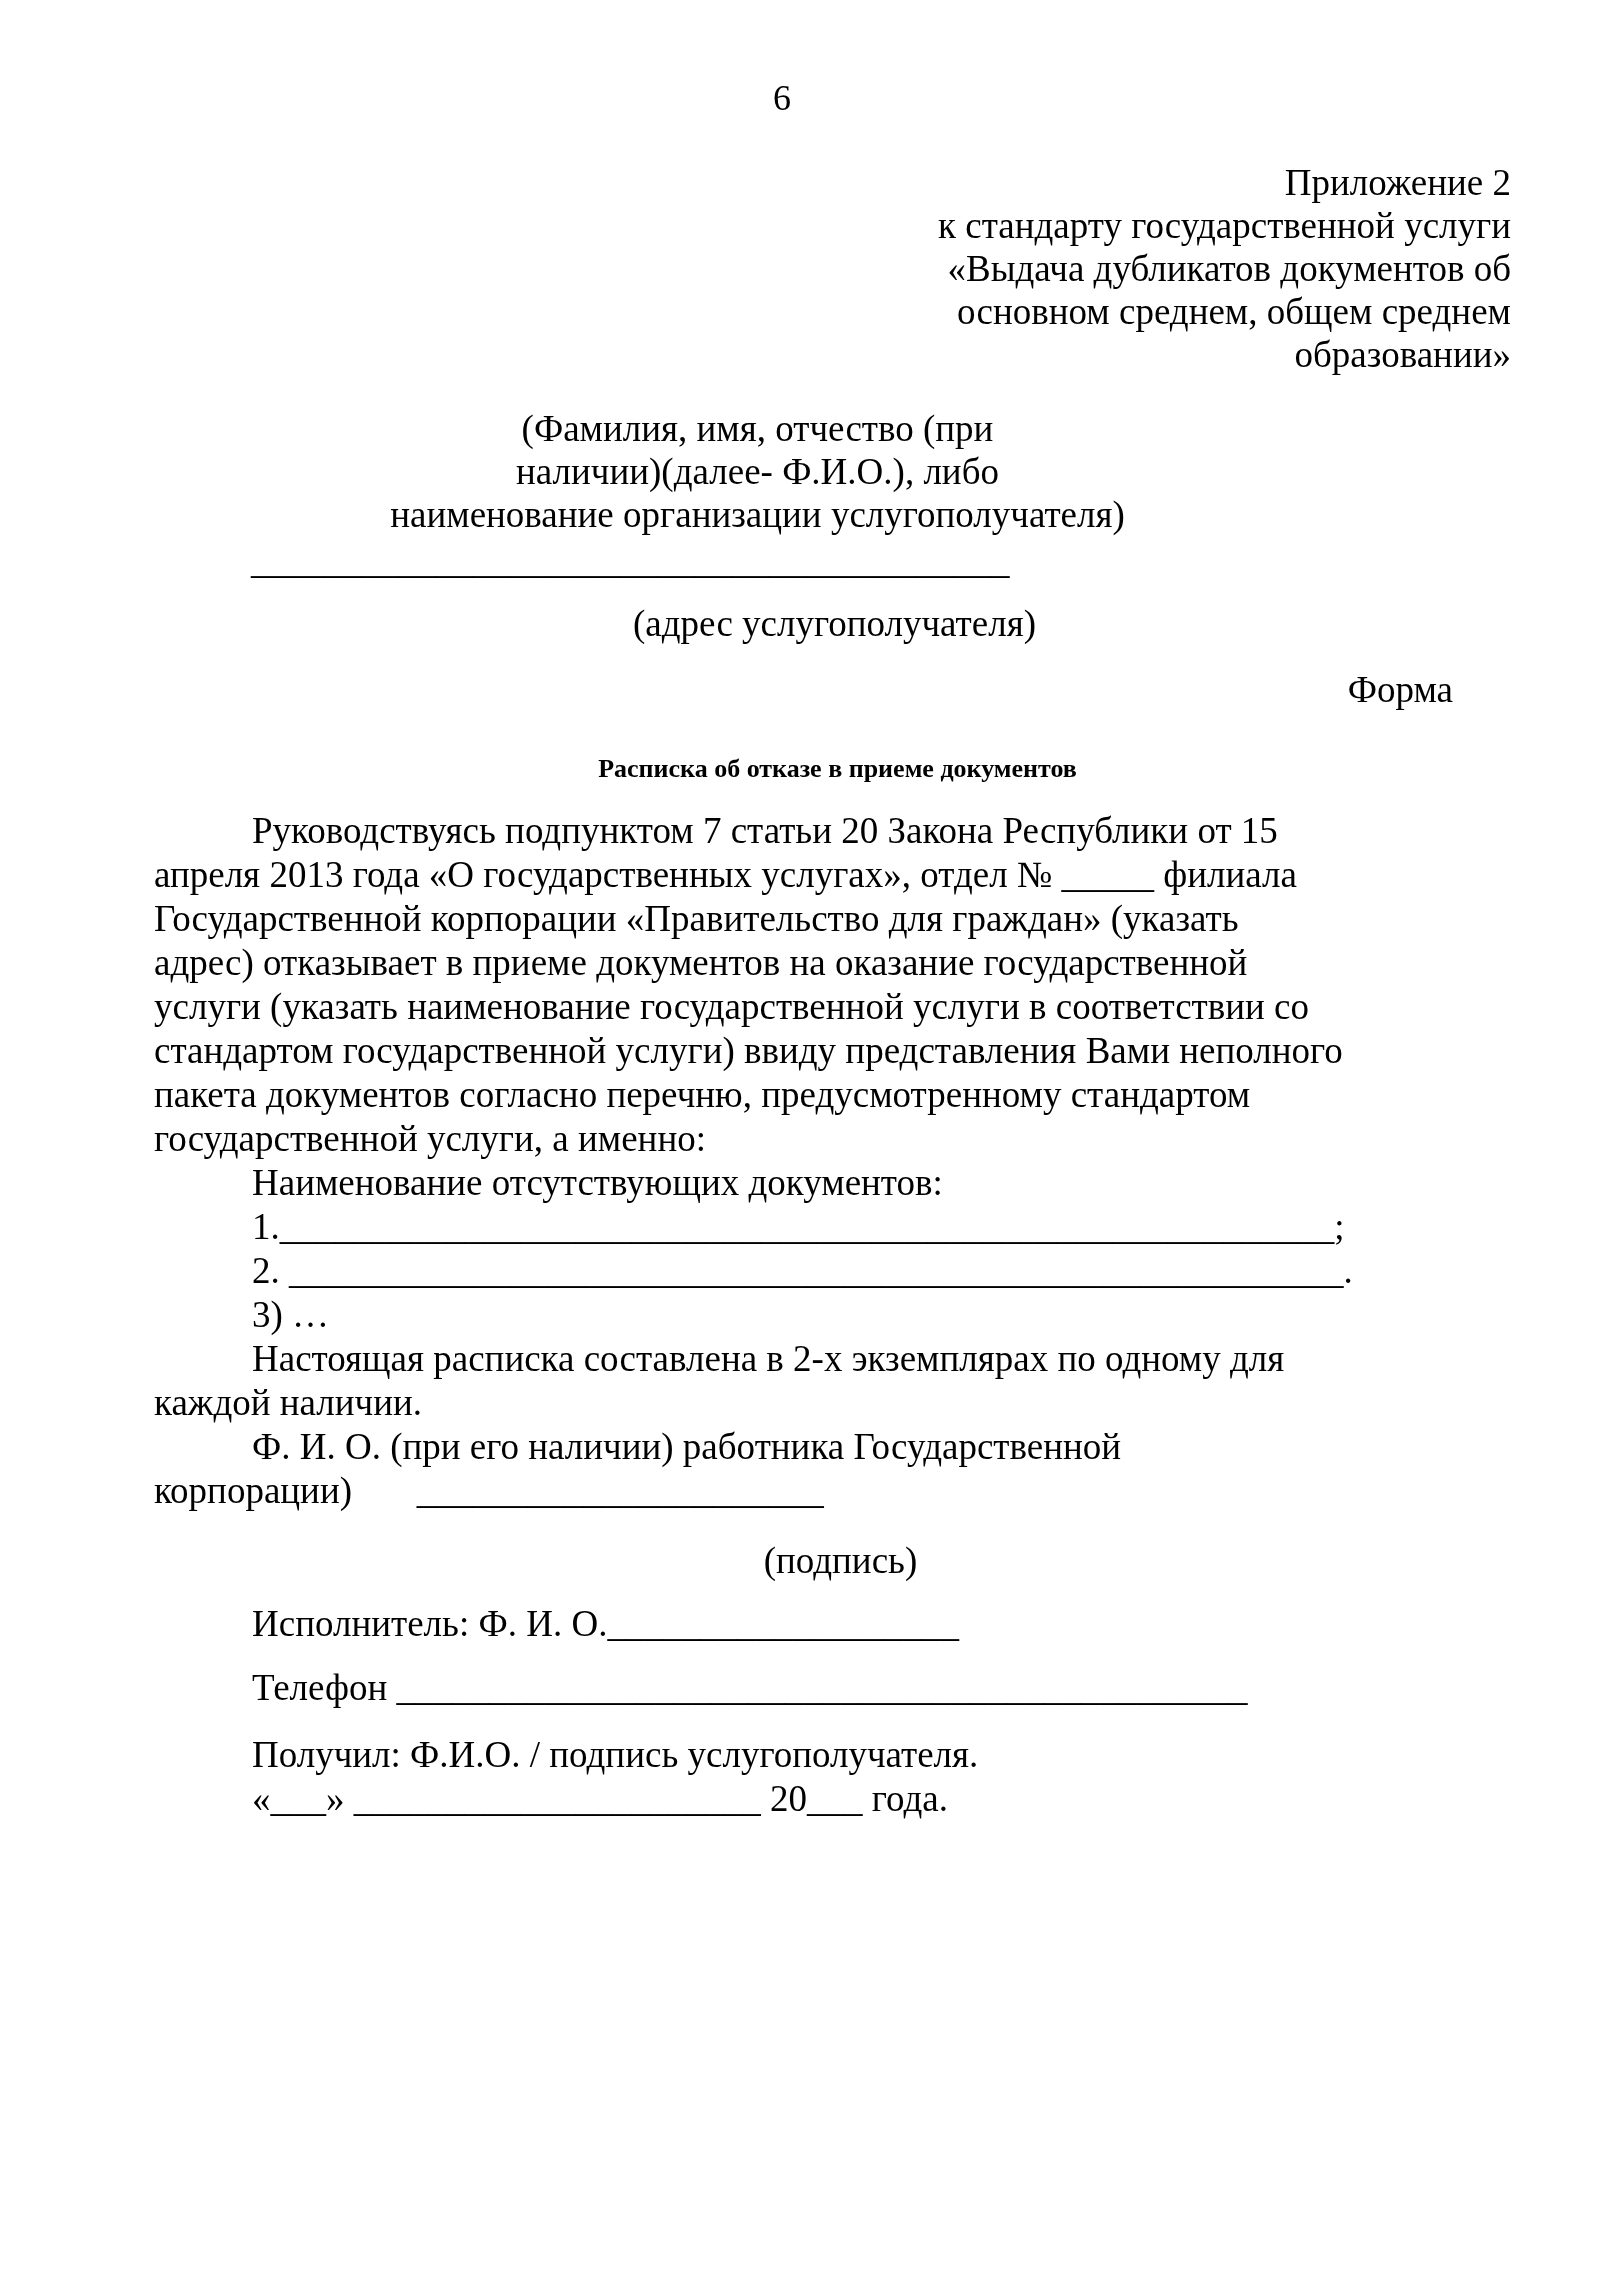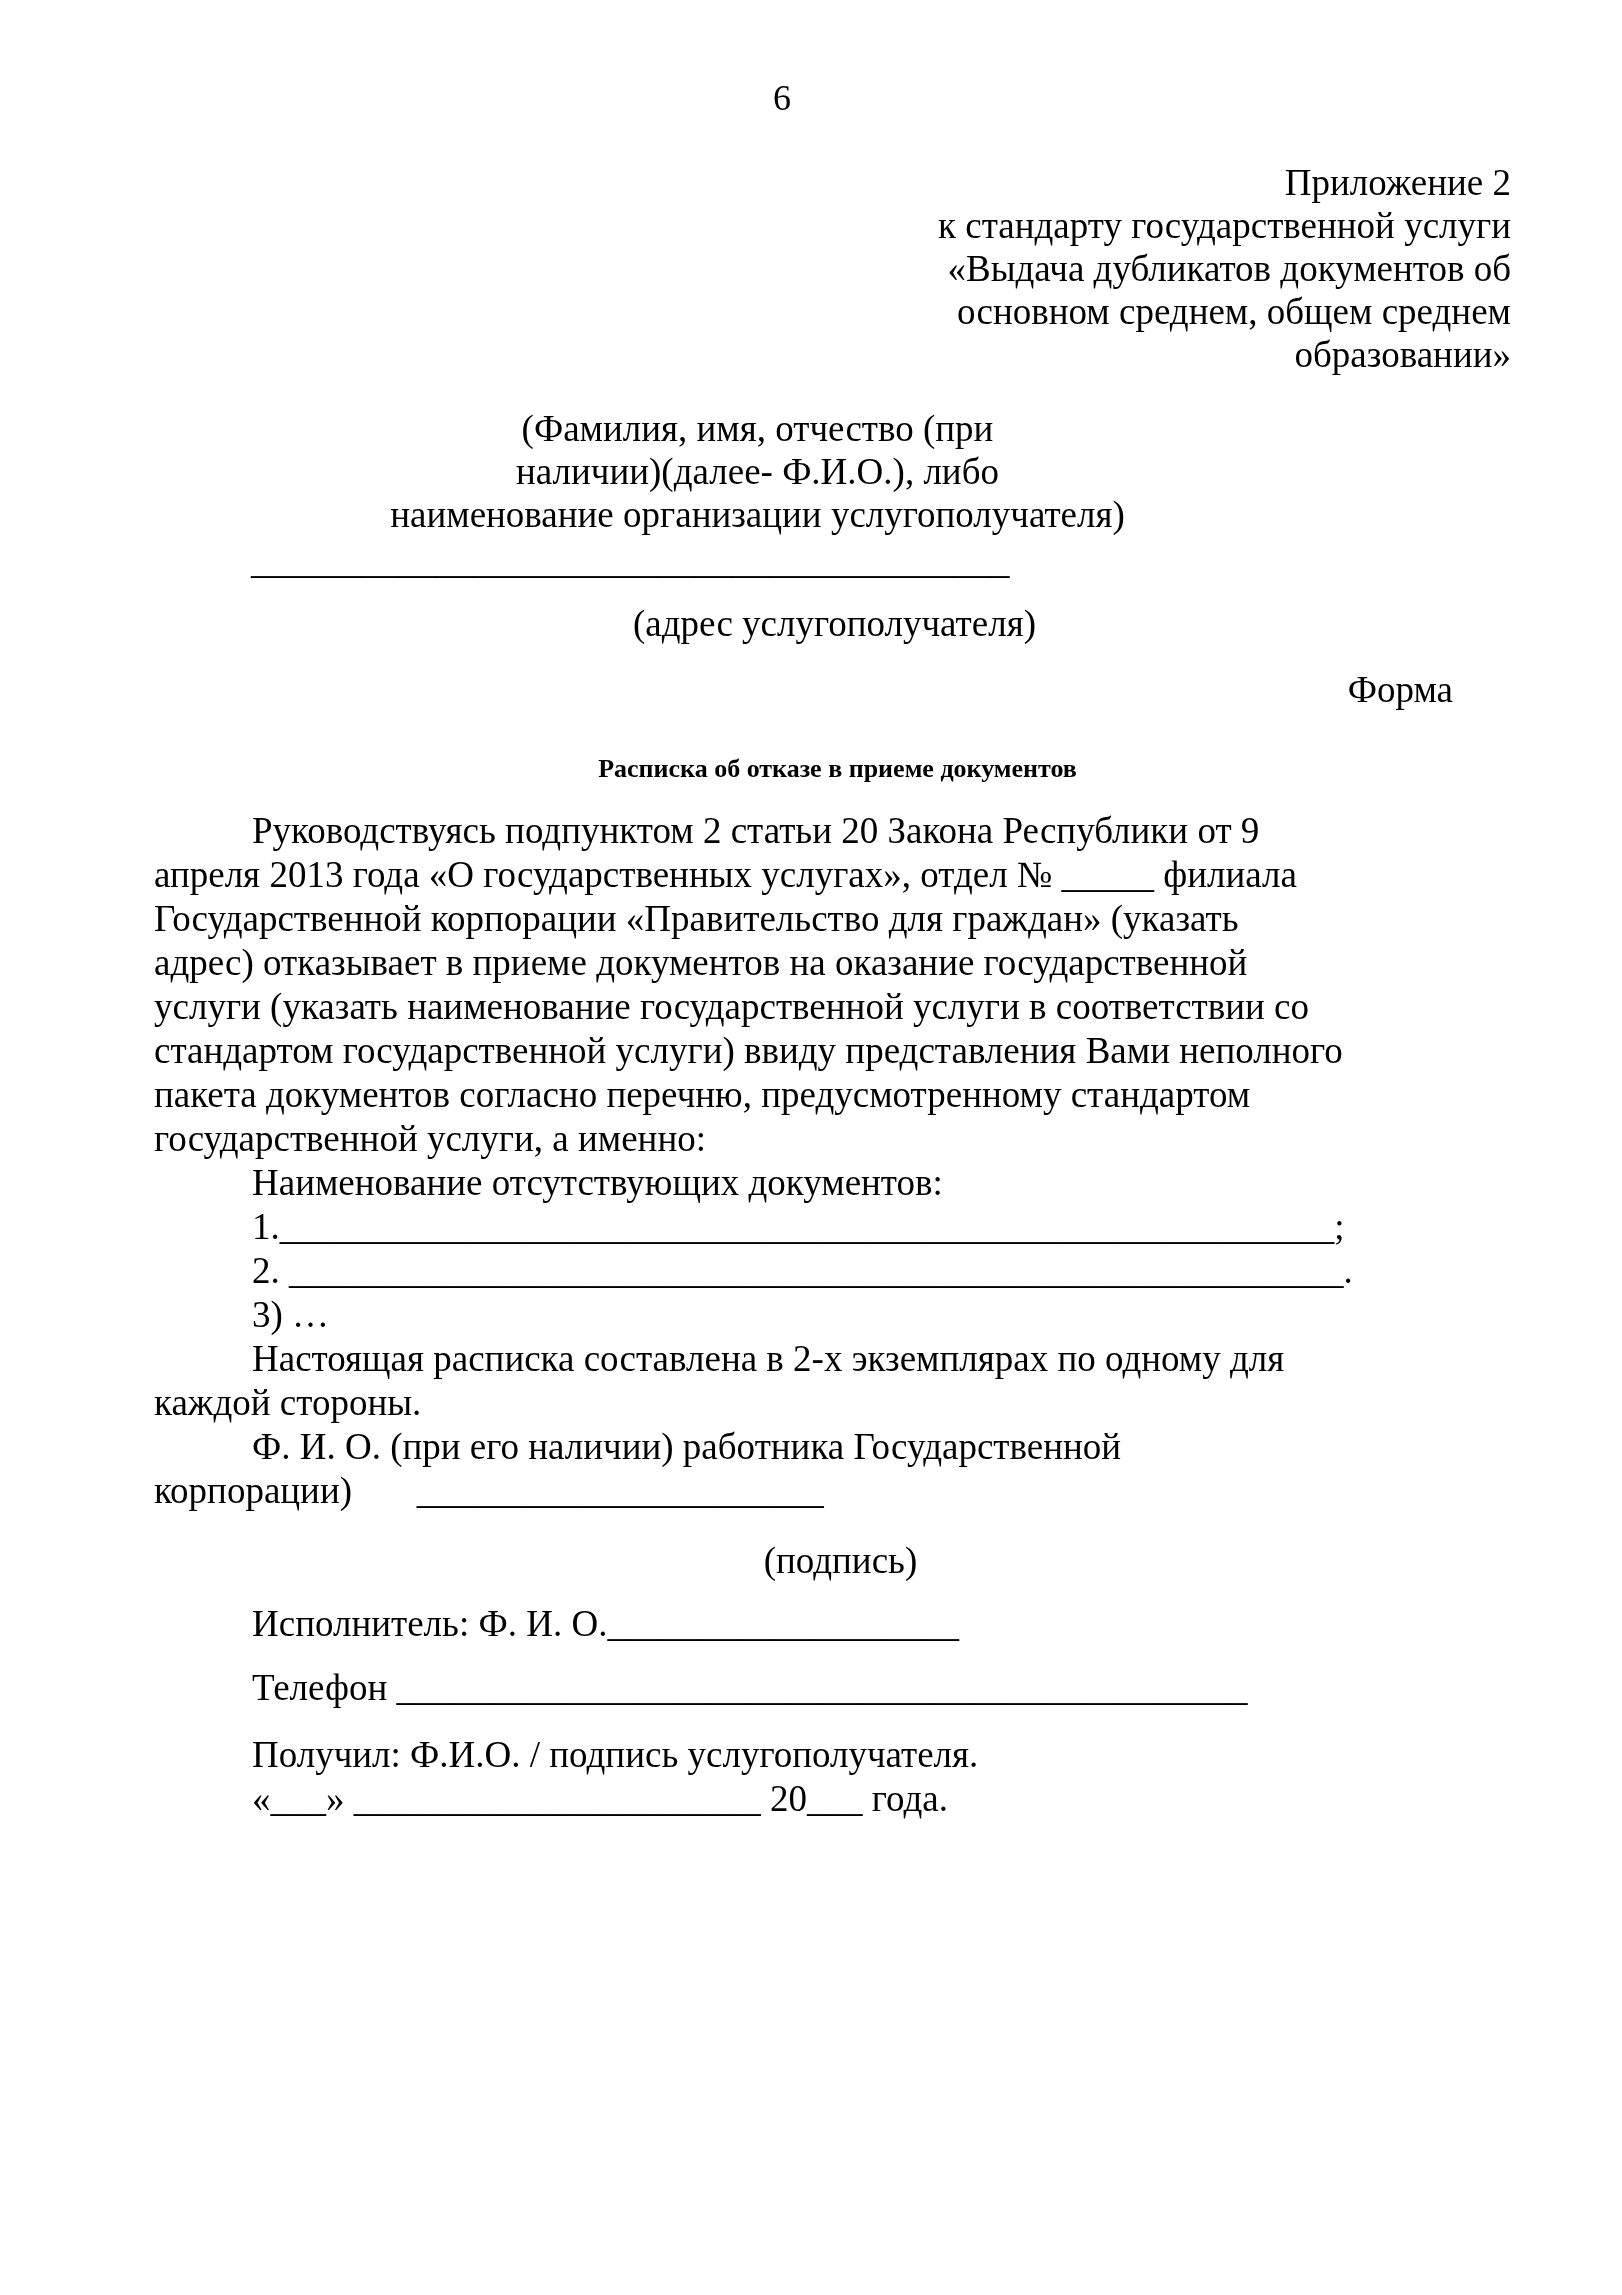--- a/index.html
+++ b/index.html
@@ -75,41 +75,41 @@
 
   <div class="line blank-address">_________________________________________</div>
 
   <div class="caption-address">(адрес услугополучателя)</div>
 
   <div class="form-label">Форма</div>
 
   <div class="title">Расписка об отказе в приеме документов</div>
 
   <div class="para1">
-    <div class="line indent">Руководствуясь подпунктом 2 статьи 20 Закона Республики от 9</div>
+    <div class="line indent">Руководствуясь подпунктом 7 статьи 20 Закона Республики от 15</div>
     <div class="line">апреля 2013 года «О государственных услугах», отдел № _____ филиала</div>
   </div>
 
   <div>
     <div class="line">Государственной корпорации «Правительство для граждан» (указать</div>
     <div class="line">адрес) отказывает в приеме документов на оказание государственной</div>
     <div class="line">услуги (указать наименование государственной услуги в соответствии со</div>
     <div class="line">стандартом государственной услуги) ввиду представления Вами неполного</div>
     <div class="line">пакета документов согласно перечню, предусмотренному стандартом</div>
     <div class="line">государственной услуги, а именно:</div>
   </div>
 
   <div class="line indent">Наименование отсутствующих документов:</div>
   <div class="line indent">1._________________________________________________________;</div>
   <div class="line indent">2. _________________________________________________________.</div>
   <div class="line indent">3) …</div>
 
   <div>
     <div class="line indent">Настоящая расписка составлена в 2-х экземплярах по одному для</div>
-    <div class="line">каждой стороны.</div>
+    <div class="line">каждой наличии.</div>
   </div>
 
   <div class="line indent">Ф. И. О. (при его наличии) работника Государственной</div>
   <div class="line">корпорации)       ______________________</div>
 
   <div class="sig-caption">(подпись)</div>
 
   <div class="line indent gap-30">Исполнитель: Ф. И. О.___________________</div>
   <div class="line indent gap-30">Телефон ______________________________________________</div>
   <div class="line indent gap-35">Получил: Ф.И.О. / подпись услугополучателя.</div>

